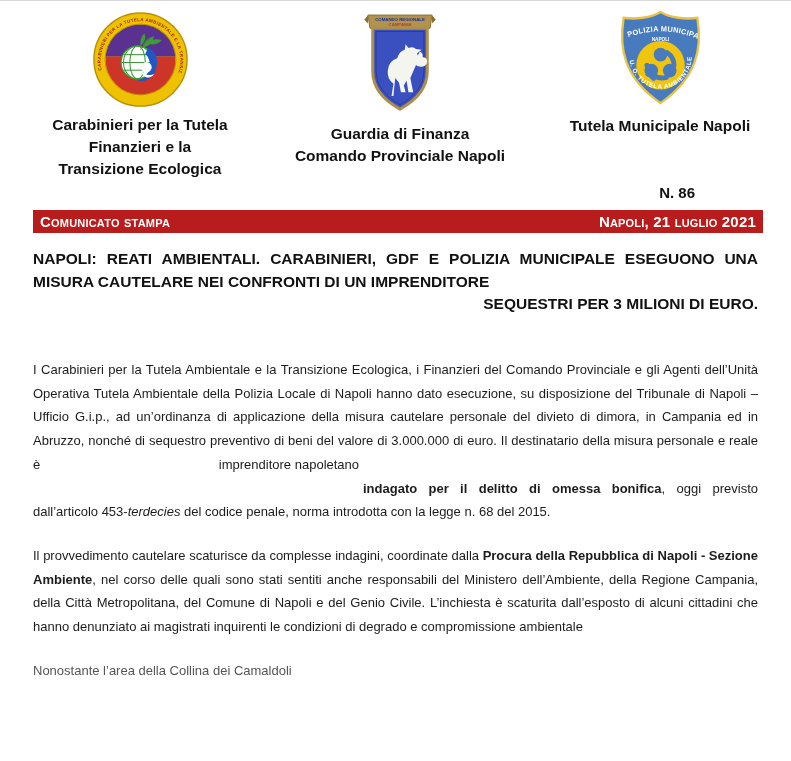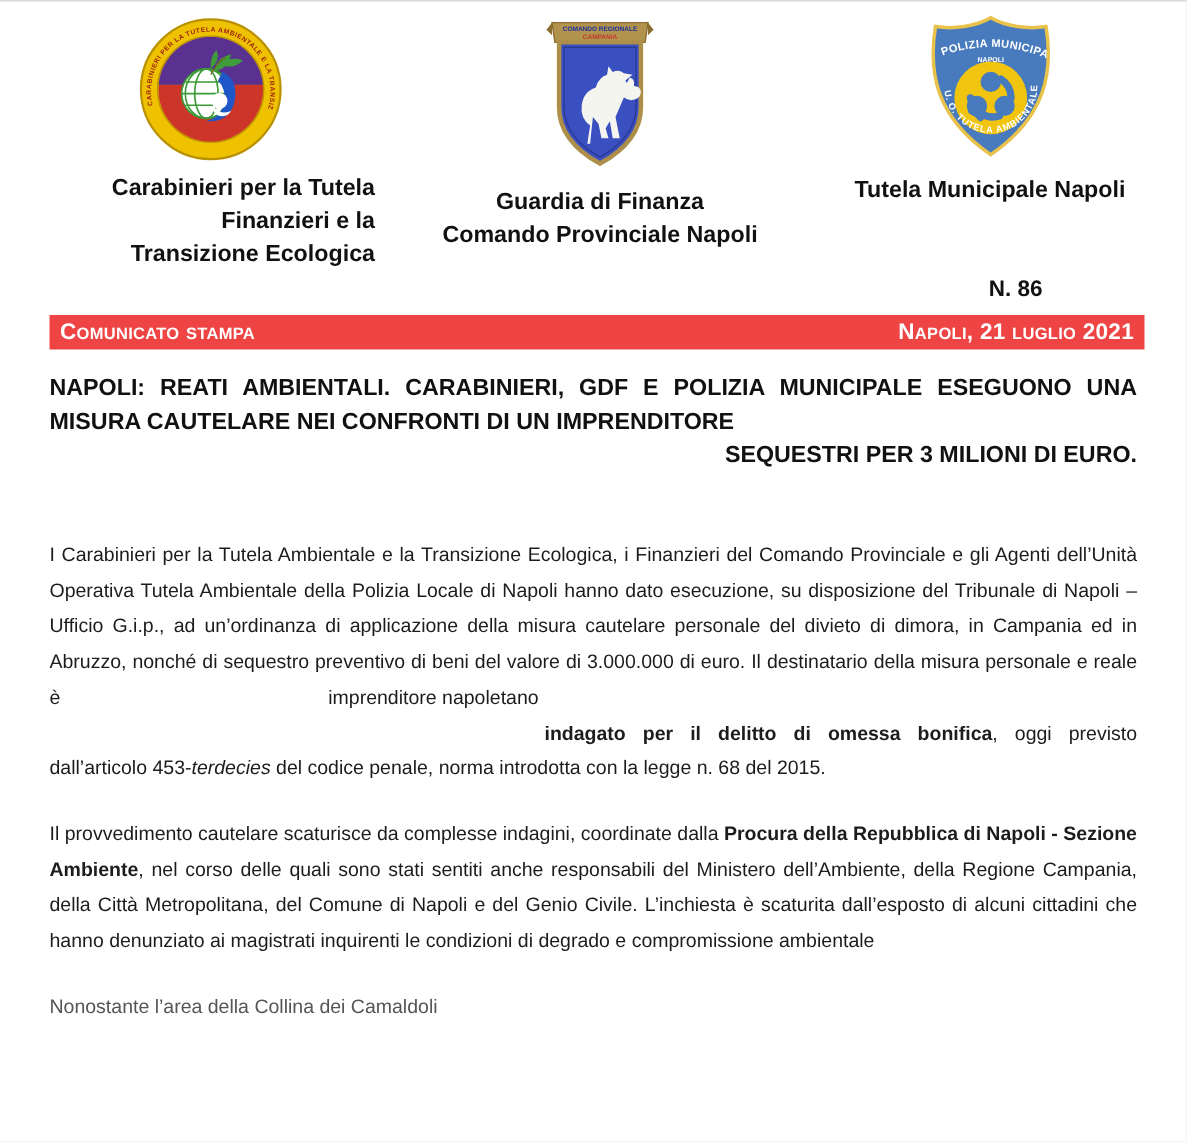--- a/index.html
+++ b/index.html
@@ -13,21 +13,21 @@
   
   .logo-col { position:absolute; text-align:center; }
   .logo-col .emblem { display:inline-block; }
   .caption { font-weight:bold; font-size:15.5px; line-height:22px; color:#111; }
   .caption span { display:block; }
   #col-cc  { left:30px;  top:10px; width:220px; }
   #col-gdf { left:285px; top:12px; width:230px; }
   #col-pm  { left:545px; top:8px;  width:230px; }
   #col-gdf .caption { margin-top:6px; }
   #col-pm  .caption { margin-top:5px; }
-  #col-cc  .caption { margin-top:2px;text-align:right; }
+  #col-cc  .caption { margin-top:2px; }
   
   .doc-number {
     position:absolute; top:183px; right:96px;
     font-weight:bold; font-size:15px; color:#111;
   }
   .press-bar {
     position:absolute; left:33px; right:28px; top:209px; height:23px;
     display:flex; justify-content:space-between; align-items:center;
     padding:0 7px 1px 7px;
   }
@@ -154,21 +154,21 @@
         <textPath href="#pmRingPath" startOffset="3%">U. O. TUTELA AMBIENTALE</textPath>
       </text>
     </svg>
     <div class="caption">
       <span>Tutela Municipale Napoli</span>
     </div>
   </div>
 
   <div class="doc-number">N. 86</div>
 
-  <div class="press-bar" style="background: #ef4444;">
+  <div class="press-bar" style="background: #b91c1c;">
     <span>Comunicato stampa</span>
     <span>Napoli, 21 luglio 2021</span>
   </div>
 
   <div class="headline">
     <span>NAPOLI: REATI AMBIENTALI. CARABINIERI, GDF E POLIZIA MUNICIPALE ESEGUONO UNA MISURA CAUTELARE NEI CONFRONTI DI UN IMPRENDITORE</span>
     <span class="sub">SEQUESTRI PER 3 MILIONI DI EURO.</span>
   </div>
 
   <div class="body-text">

